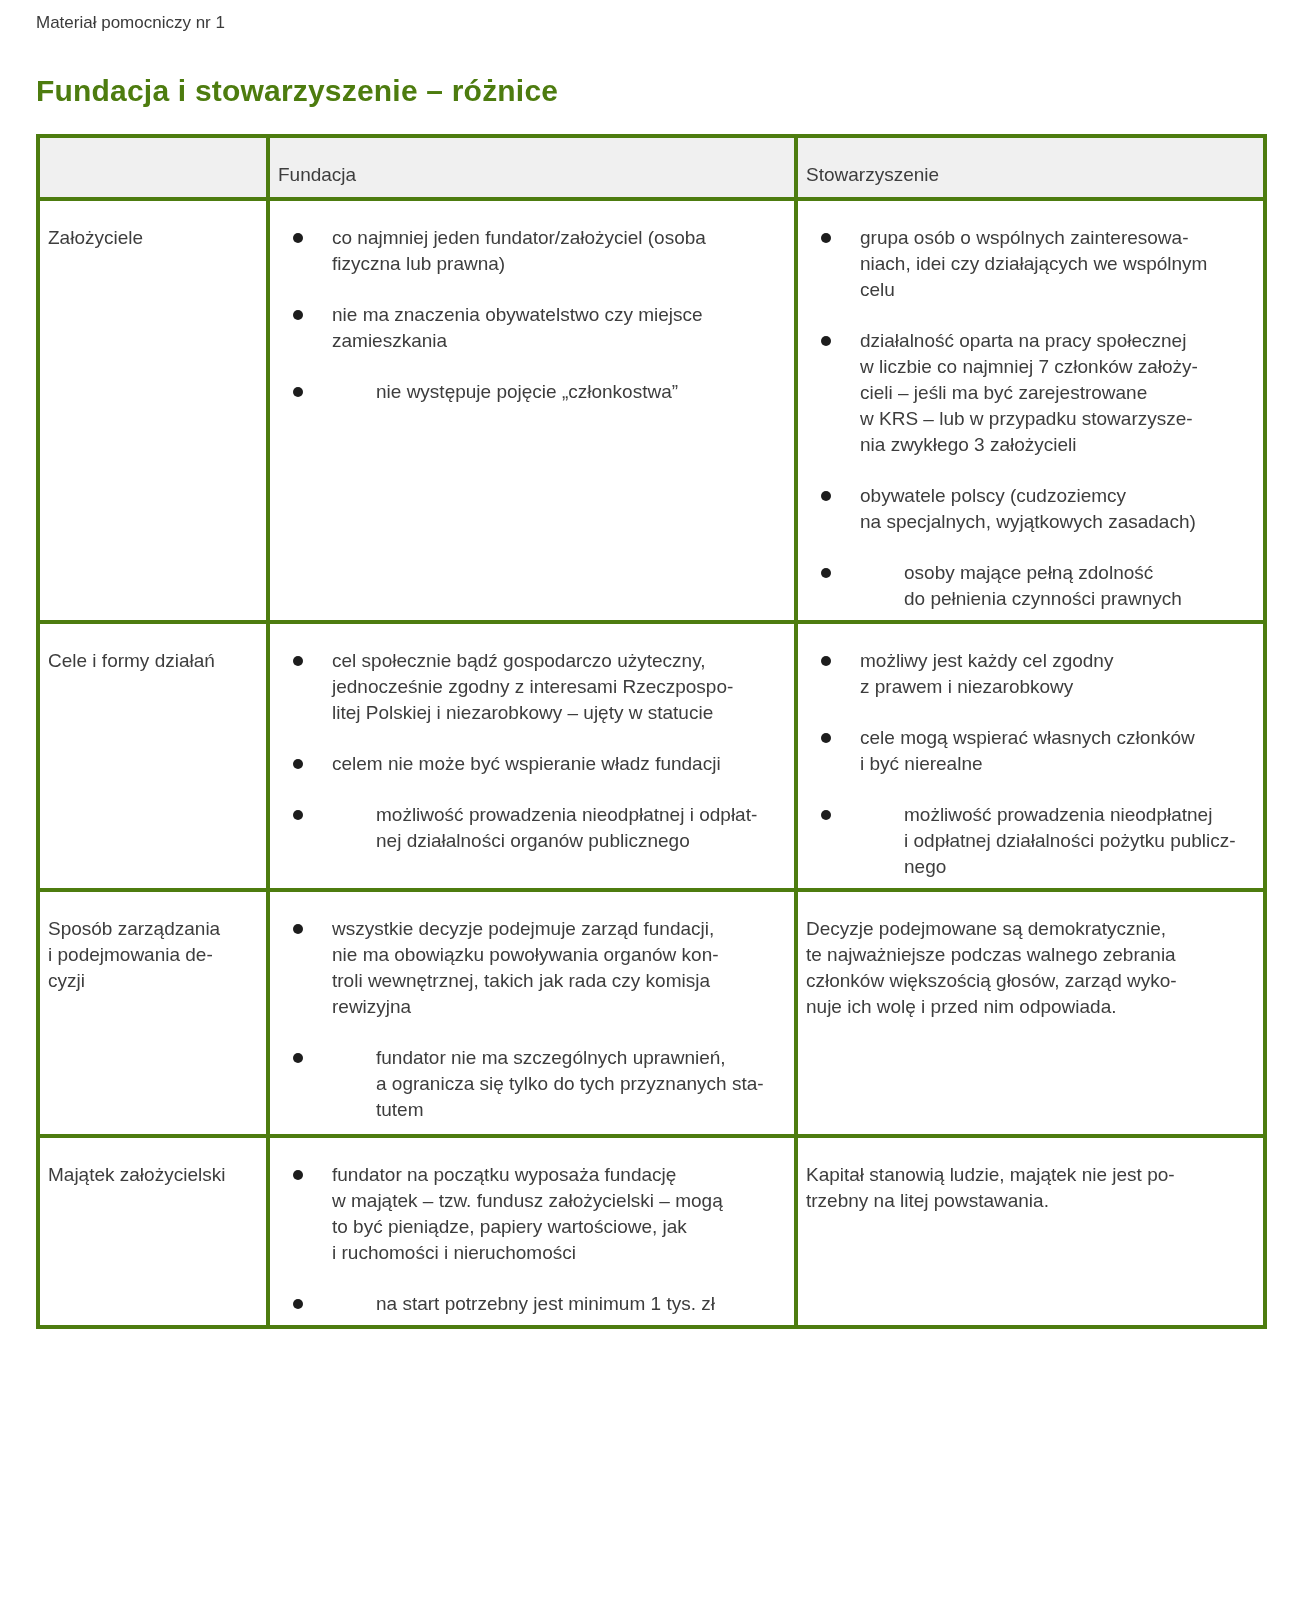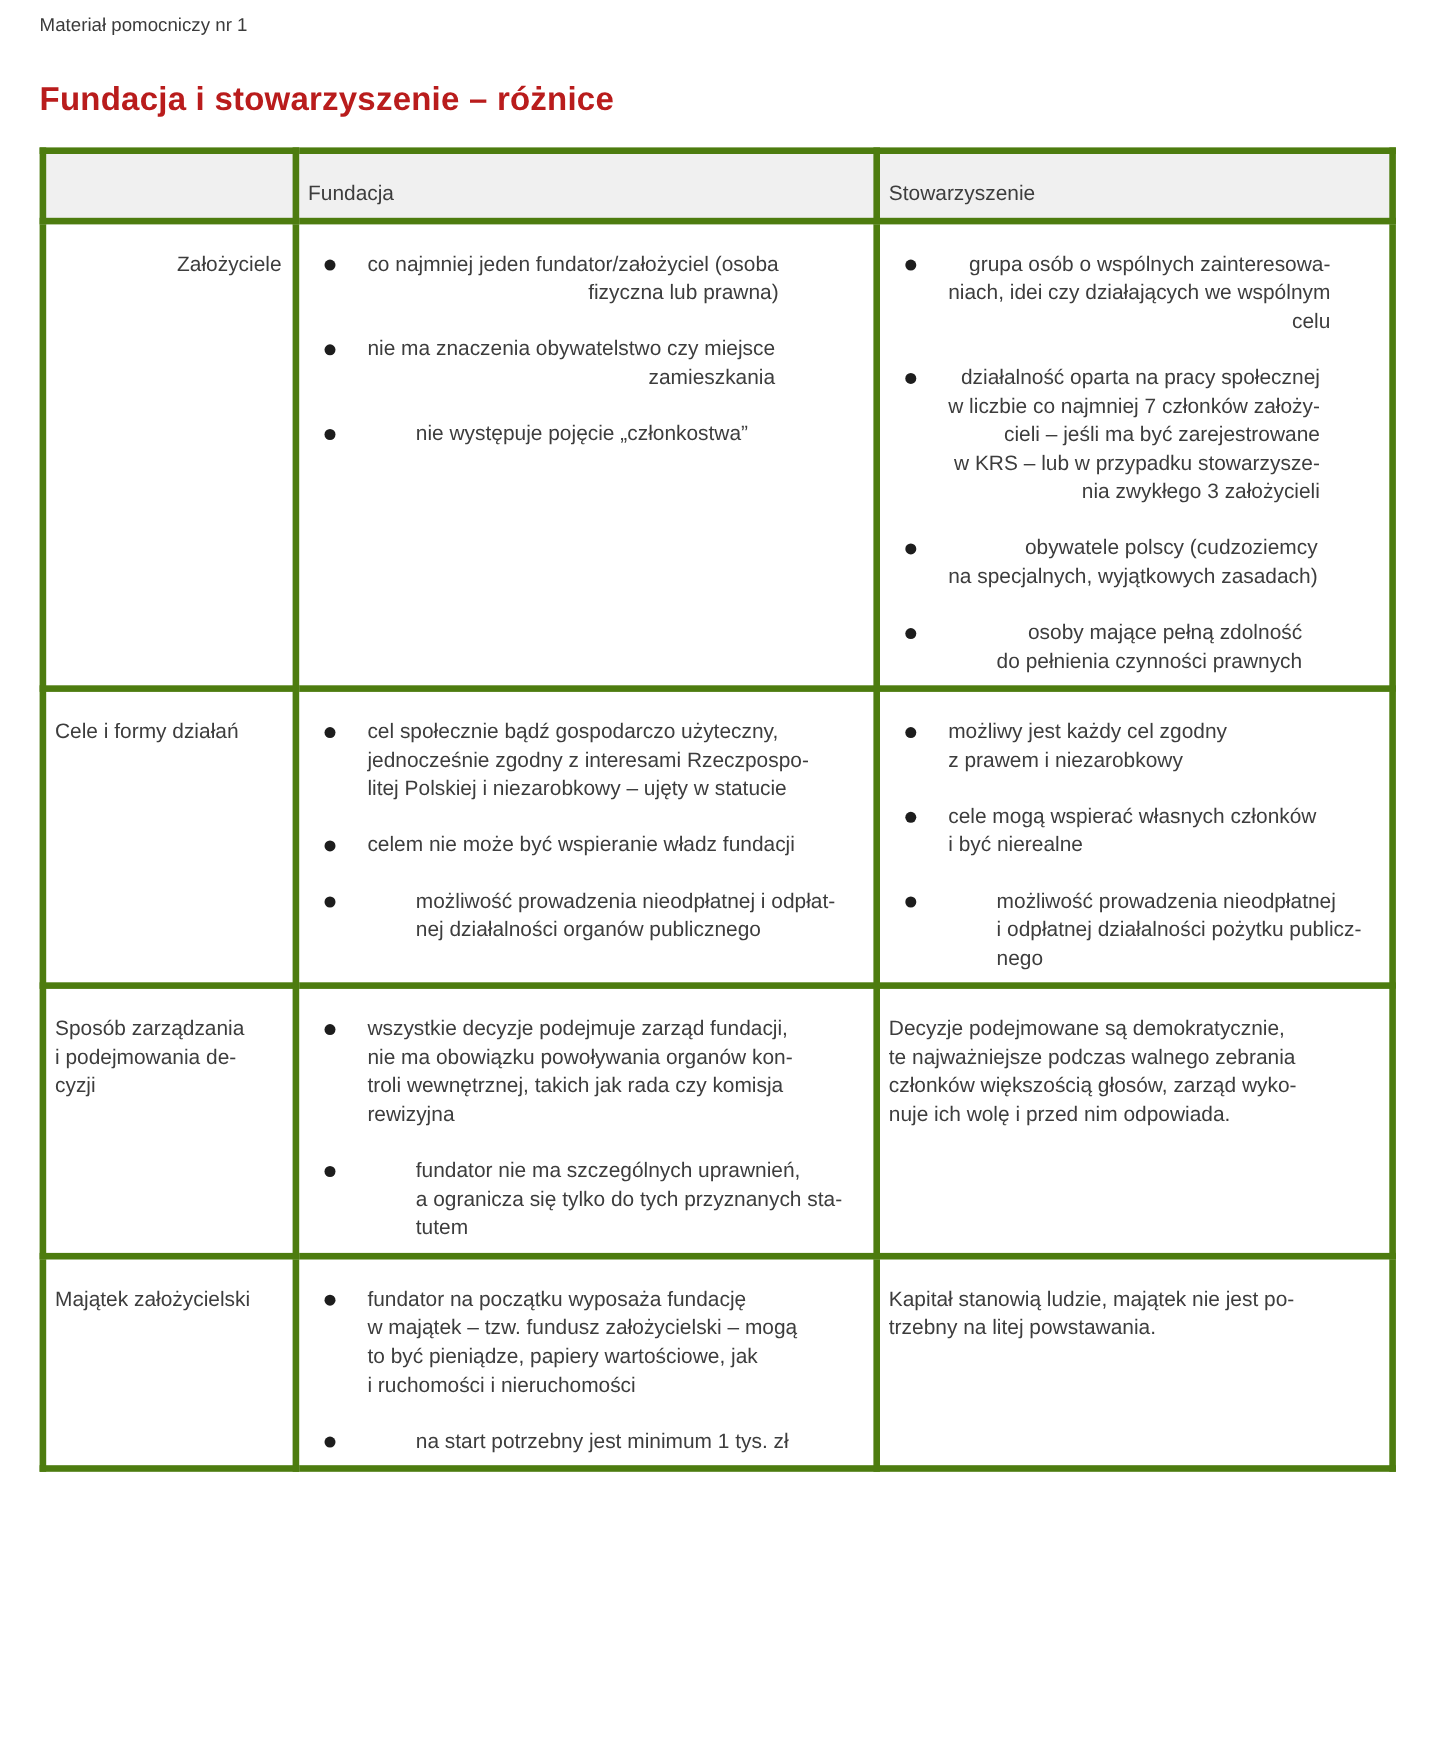--- a/index.html
+++ b/index.html
@@ -17,34 +17,34 @@
     background: #ffffff;
   }
   .doc-note {
     font-size: 17px;
     color: #3b3b3b;
     line-height: 1.3;
   }
   .doc-title {
     font-size: 30px;
     font-weight: bold;
-    color: #b91c1c;
+    color: #4d7c0f;
     margin: 40px 0 26px 0;
     letter-spacing: 0.2px;
   }
   table.cmp {
     border-collapse: collapse;
     table-layout: fixed;
     width: 1227px;
   }
   table.cmp col.c1 { width: 230px; }
   table.cmp col.c2 { width: 528px; }
   table.cmp col.c3 { width: 469px; }
   table.cmp td, table.cmp th {
-    border: 6px solid #4d7c0f;
+    border: 4px solid #4d7c0f;
     vertical-align: top;
     box-sizing: border-box;
     font-size: 19px;
     line-height: 26px;
     color: #3d3d3d;
     padding: 24px 10px 8px 8px;
     font-weight: normal;
     text-align: left;
   }
   thead th {
@@ -76,21 +76,21 @@
     flex: none;
     width: 10px;
     height: 10px;
     border-radius: 50%;
     background: #1d1d1d;
     margin-top: 8px;
     margin-right: 29px;
   }
   .bullet-text { white-space: pre-line; }
   
-  tbody tr:nth-child(1) td { height: 403px; text-align: right; }
+  tbody tr:nth-child(1) td { height: 403px; }
   tbody tr:nth-child(2) td { height: 125px; }
   tbody tr:nth-child(3) td { height: 246px; }
   tbody tr:nth-child(4) td { height: 110px; }
   tbody tr:nth-child(5) td { height: 221px; }
   tbody tr:nth-child(6) td { height: 224px; }
 </style>
 </head>
 <body>
 
 <div class="page">

